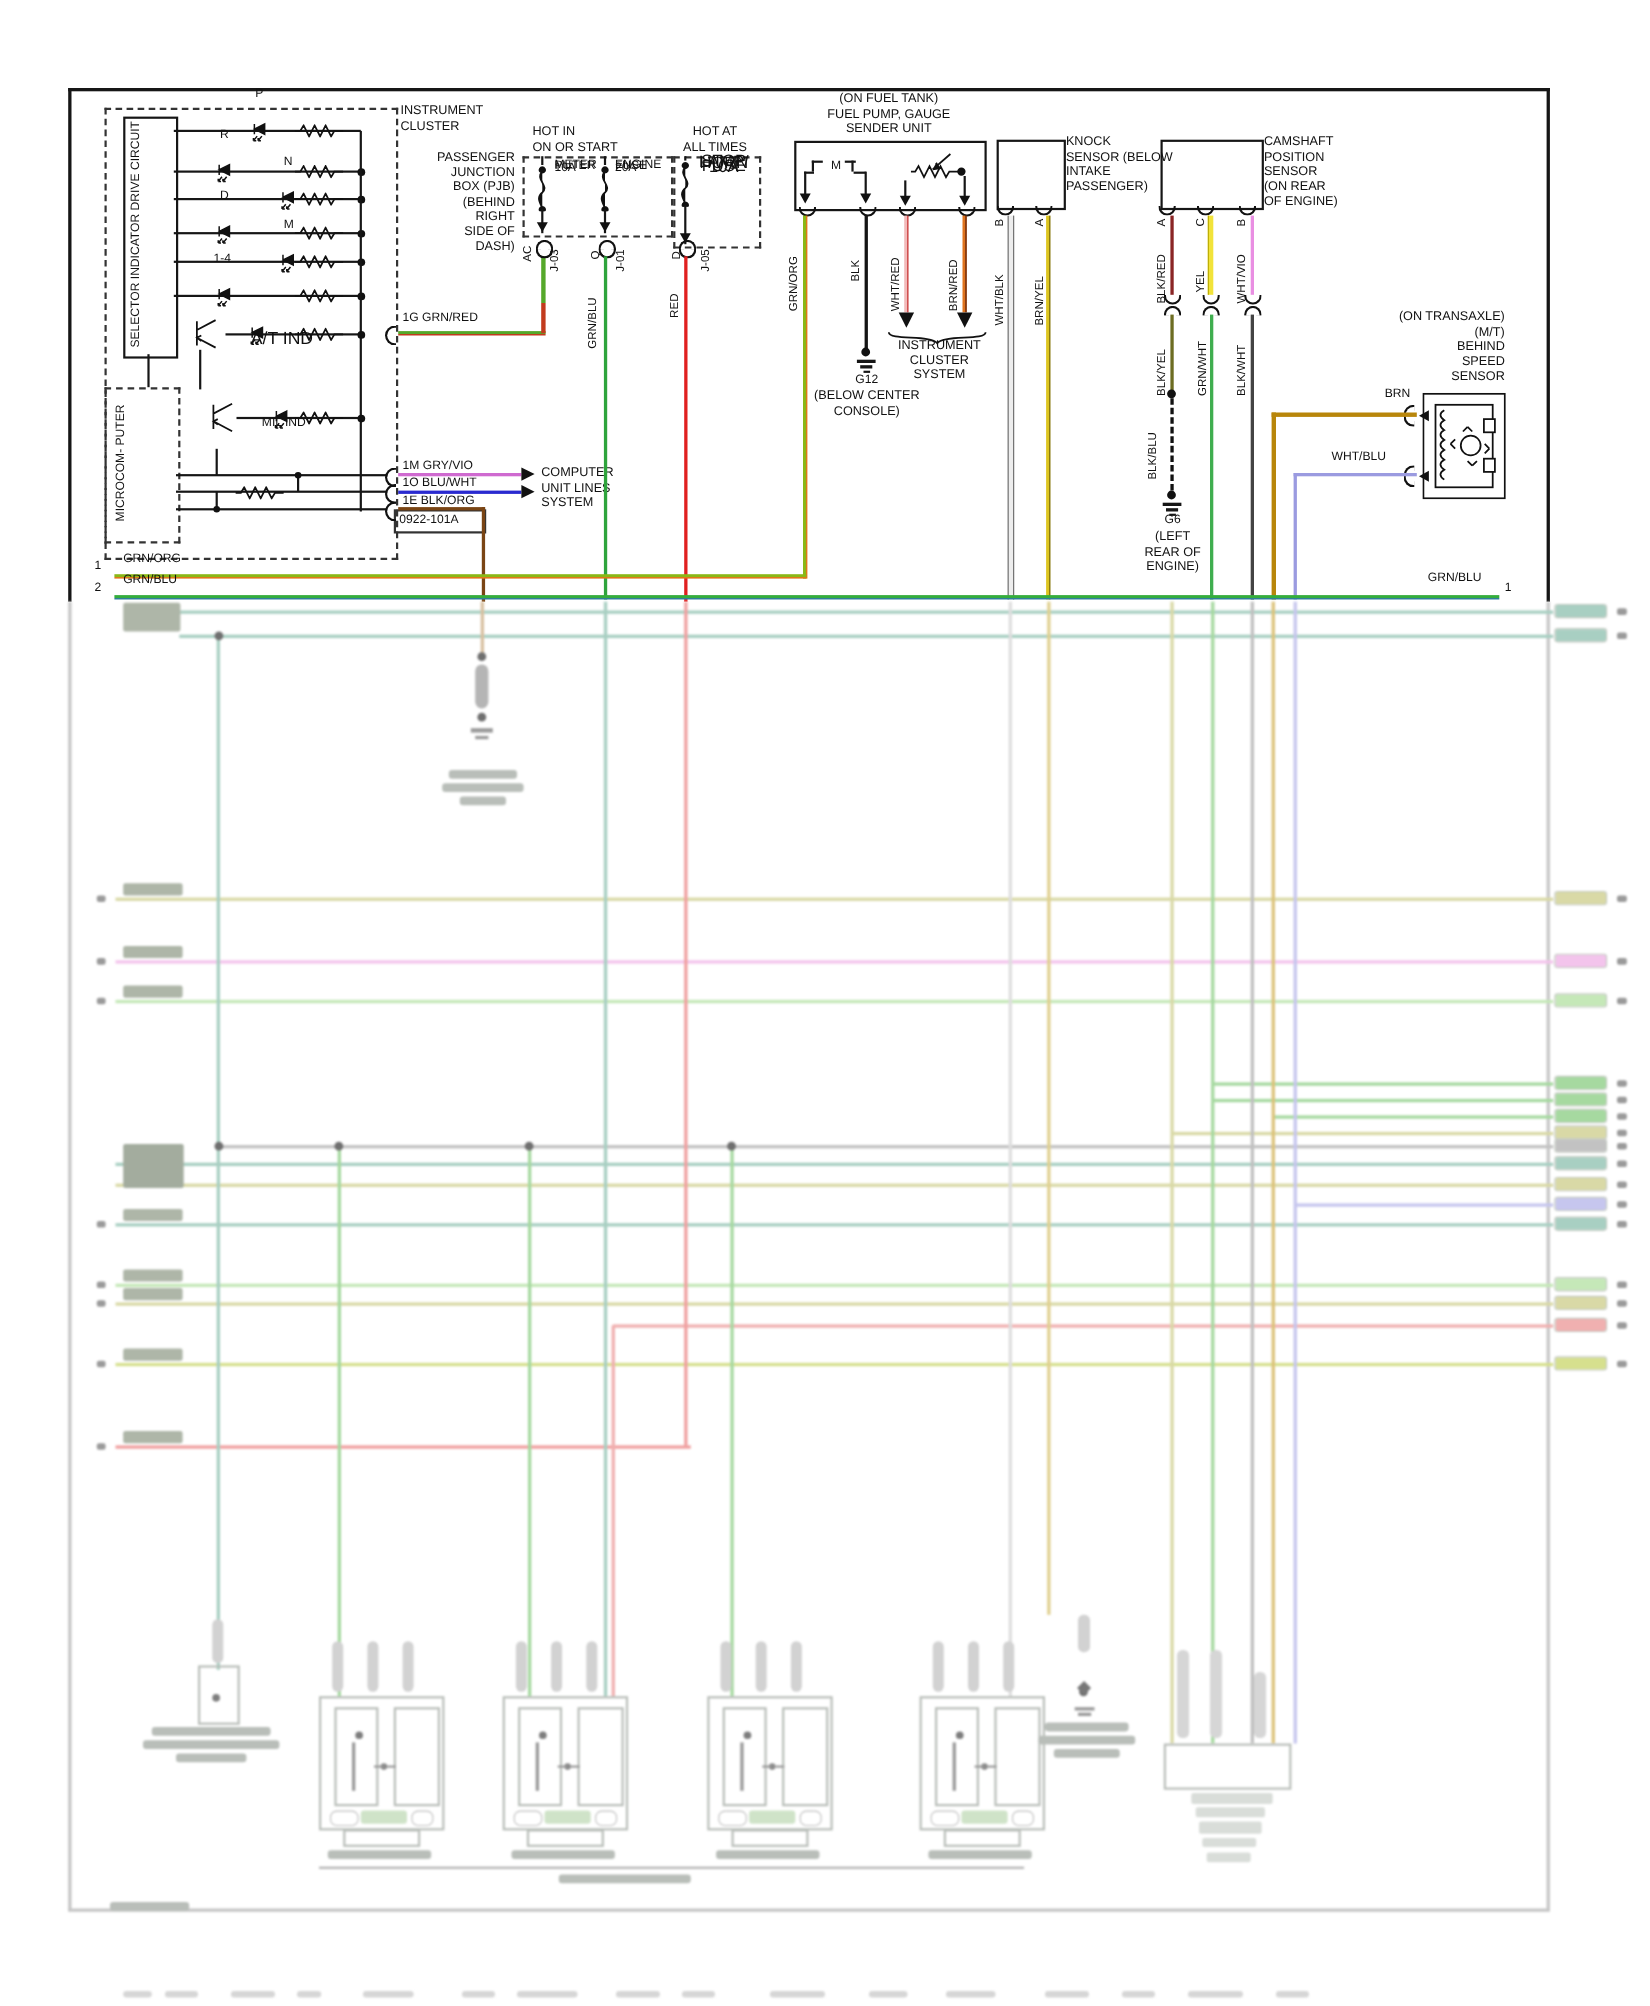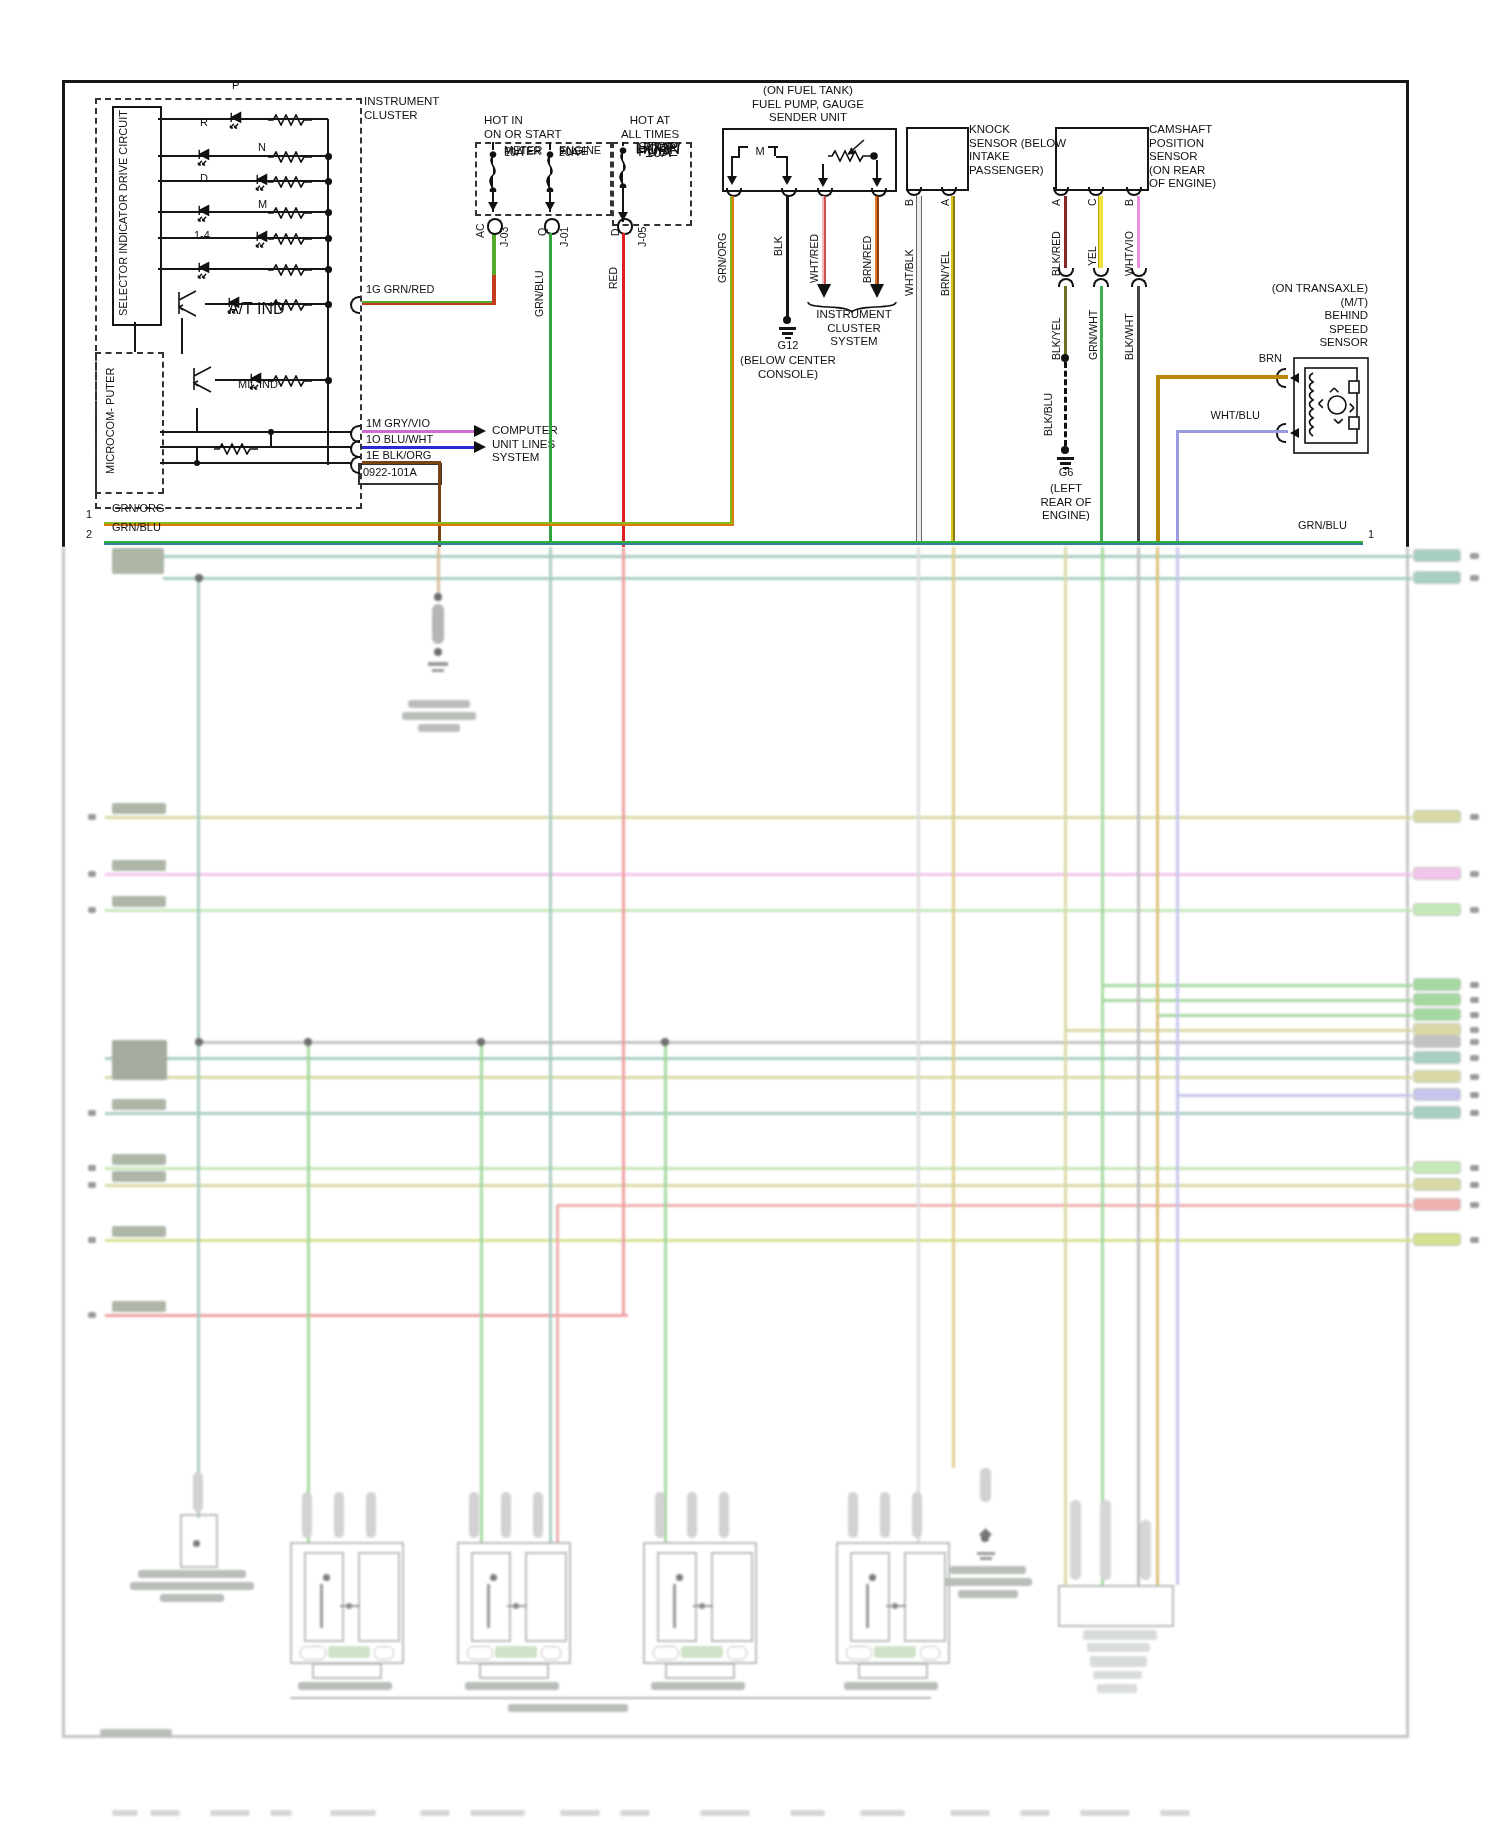--- a/index.html
+++ b/index.html
@@ -64,20 +64,27 @@
   <div class="abs solidbox" style="left:722px;top:128px;width:171px;height:60px;"></div>
   <div class="abs solidbox" style="left:906px;top:127px;width:59px;height:60px;"></div>
   <div class="abs solidbox" style="left:1055px;top:127px;width:90px;height:60px;"></div>
 
   <div class="abs lbl" style="left:364px;top:95px;width:110px;">INSTRUMENT
 CLUSTER</div>
   <div class="abs lbl vt" style="left:117px;top:112px;height:204px;text-align:center;font-size:11px;">SELECTOR INDICATOR
 DRIVE CIRCUIT</div>
   <div class="abs lbl vt" style="left:104px;top:360px;height:122px;text-align:center;font-size:11px;">MICROCOM-
 PUTER</div>
+  <div class="abs lbl" style="left:348px;top:137px;width:120px;text-align:right;">PASSENGER
+JUNCTION
+BOX (PJB)
+(BEHIND
+RIGHT
+SIDE OF
+DASH)</div>
   <div class="abs lbl" style="left:484px;top:114px;width:118px;text-align:left;">HOT IN
 ON OR START</div>
   <div class="abs lbl" style="left:605px;top:114px;width:90px;text-align:center;">HOT AT
 ALL TIMES</div>
   <div class="abs lbl" style="left:712px;top:84px;width:192px;text-align:center;">(ON FUEL TANK)
 FUEL PUMP, GAUGE
 SENDER UNIT</div>
   <div class="abs lbl" style="left:969px;top:123px;width:114px;">KNOCK
 SENSOR (BELOW
 INTAKE

